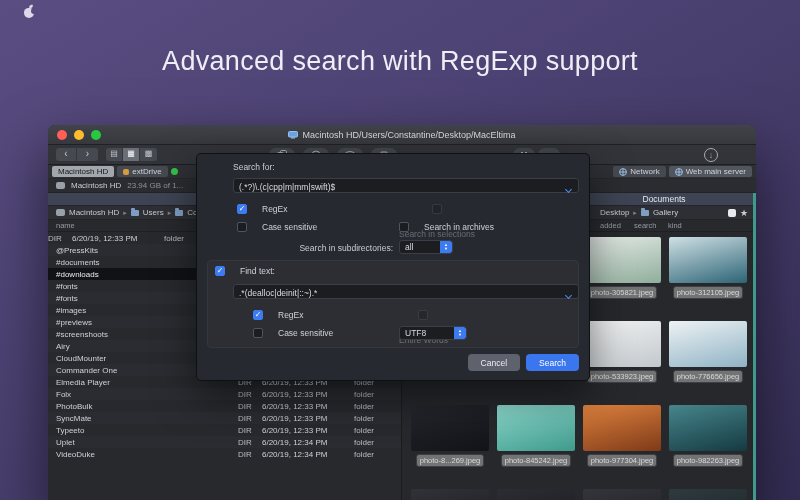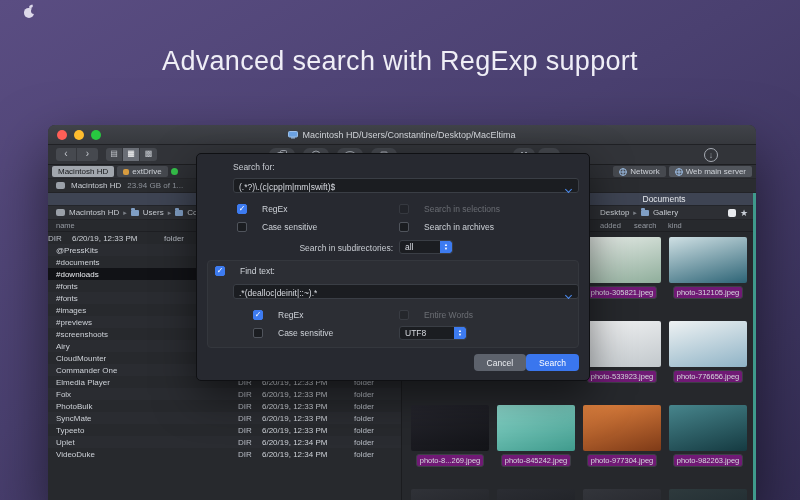--- a/index.html
+++ b/index.html
@@ -87,21 +87,21 @@
   .c-size{ width:24px; color:#b9bec6; }
   .c-date{ width:92px; }
   .c-kind{ flex:1; color:#b9bec6; }
 
   
   .photo-grid{ position:absolute; top:67px; left:0; right:0; bottom:0; background:#26282c;
     display:grid; grid-template-columns:repeat(4,1fr); gap:10px 6px; padding:5px 8px;
     align-content:start; grid-auto-rows:74px; }
   .pcell{ display:flex; flex-direction:column; align-items:center; }
   .pthumb{ width:78px; height:46px; border-radius:2px; }
-  .plabel{ margin-top:3px; max-width:78px; background:#701a75; border:1px solid #3c3f45; border-radius:3px;
+  .plabel{ margin-top:3px; max-width:78px; background:#737373; border:1px solid #3c3f45; border-radius:3px;
     color:#d6d9de; font-size:7.5px; line-height:1.25; padding:1px 3px; text-align:center; word-break:break-all; }
   .teal-bar{ position:absolute; right:0; top:28px; bottom:0; width:3px; background:#3f9a8c; z-index:3; }
 
   
   .dialog{ position:absolute; left:148px; top:28px; width:394px; height:228px; z-index:5;
     background:#272930; border:1px solid #0f1013; border-radius:5px; box-shadow:0 15px 40px rgba(0,0,0,.5);
     font-size:8.5px; color:#ced2d8; }
   .dialog > div, .dialog > label{ position:absolute; }
   .find-box{ left:10px; top:106px; right:10px; height:88px; background:rgba(255,255,255,.025);
     border:1px solid #34373d; border-radius:4px; }
@@ -109,27 +109,27 @@
   .input{ background:#1b1d21; border:1px solid #3a3e45; border-radius:3px; height:15px;
     display:flex; align-items:flex-end; padding:0 5px; color:#d8dbe1; }
   .input span{ overflow:hidden; white-space:nowrap; }
   .vchev{ flex:none; width:5px; height:5px; border-right:1.5px solid #4d8df2; border-bottom:1.5px solid #4d8df2;
     transform:rotate(45deg); margin-left:auto; margin-right:2px; margin-top:-3px; }
   .cb{ display:flex; align-items:center; gap:15px; }
   .cb .box{ width:10px; height:10px; border-radius:2px; background:#1b1d21; border:1px solid #50545c;
     display:flex; align-items:center; justify-content:center; }
   .cb.checked .box{ background:#3d7bf0; border-color:#3d7bf0; }
   .cb.checked .box::after{ content:"✓"; color:#fff; font-size:8px; line-height:8px; }
-  .cb.disabled{ opacity:.38; }
+  .cb.disabled{ opacity:.38;flex-direction:column; }
   .dd{ background:#1b1d21; border:1px solid #3a3e45; border-radius:3px; height:14px;
     display:flex; align-items:center; padding-left:5px; color:#d8dbe1; overflow:hidden; }
   .dd .cap{ margin-left:auto; width:12px; align-self:stretch; background:#3d7bf0; border-radius:0 2px 2px 0;
     display:flex; flex-direction:column; align-items:center; justify-content:center; color:#fff;
     font-size:4px; line-height:4px; }
-  .d-buttons{ right:10px; top:200px; display:flex; }
+  .d-buttons{ right:10px; top:200px; display:flex; gap:6px; }
   .btn{ height:17px; border-radius:4px; display:flex; align-items:center; justify-content:center;
     padding:0 13px; font-size:8.5px; }
   .btn.cancel{ background:#5d626c; color:#eceef2; }
   .btn.primary{ background:#3a76ee; color:#fff; }
 </style>
 </head>
 <body>
 
 <div class="stage">
 

